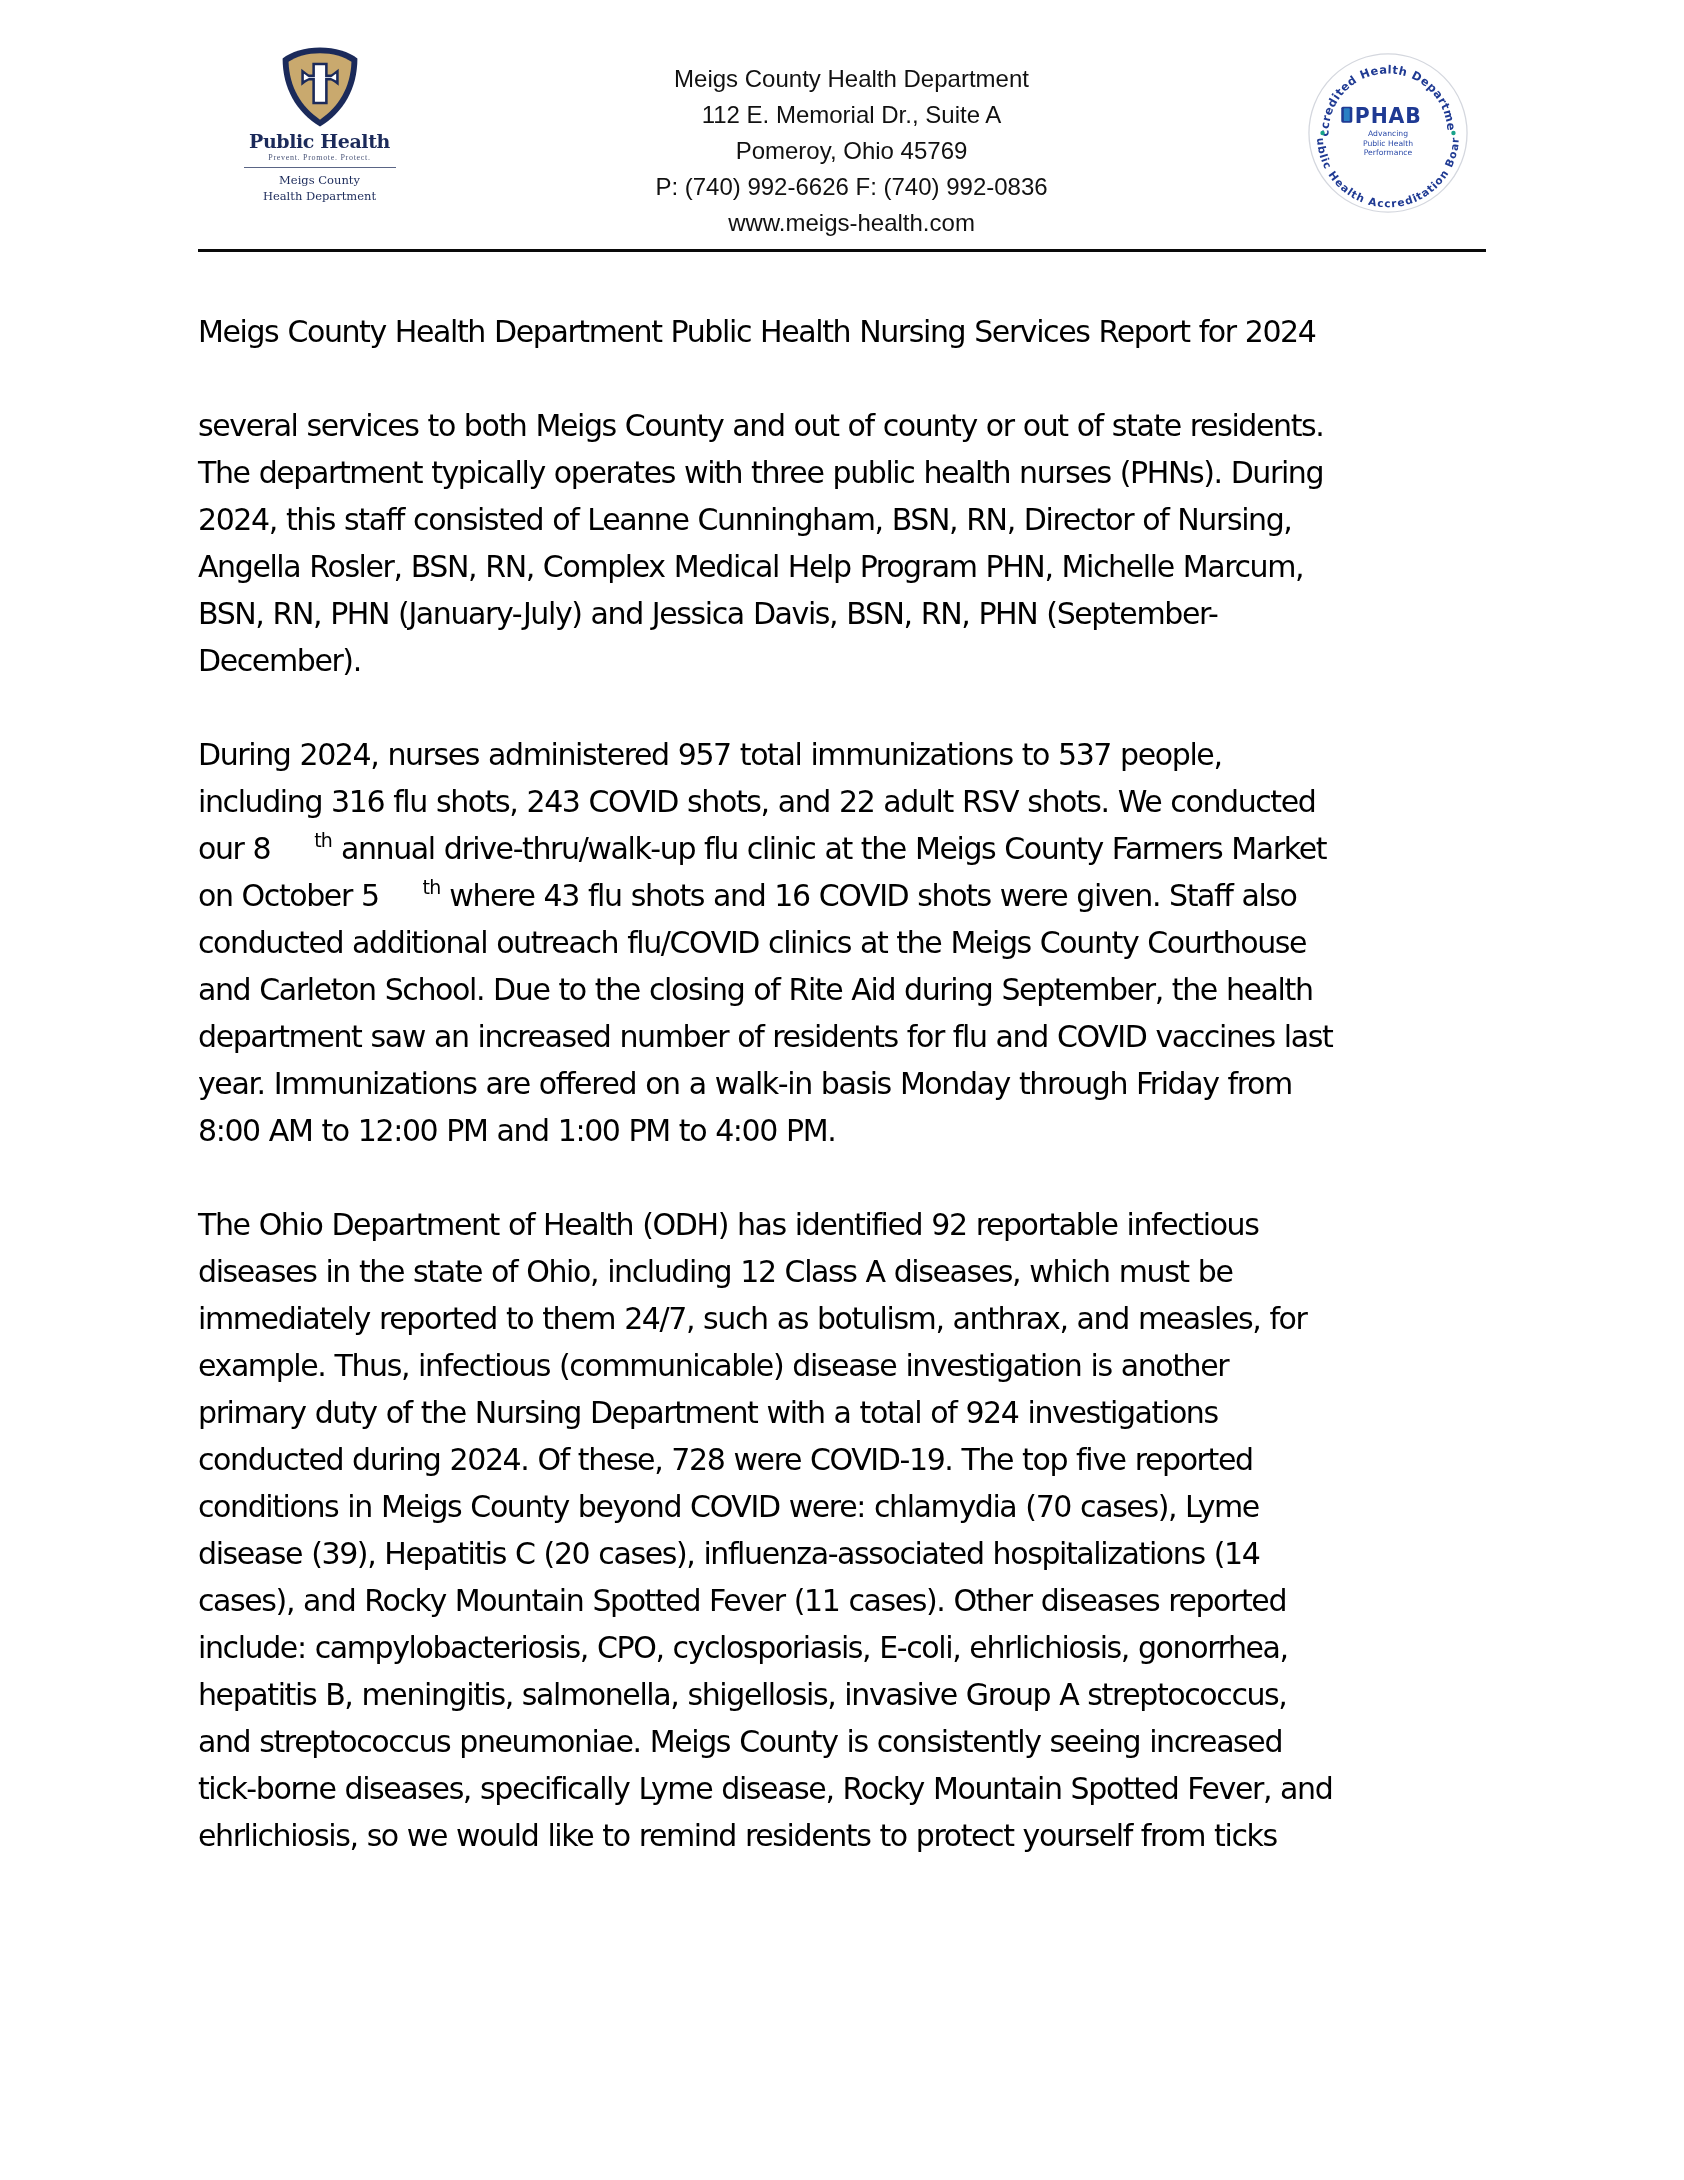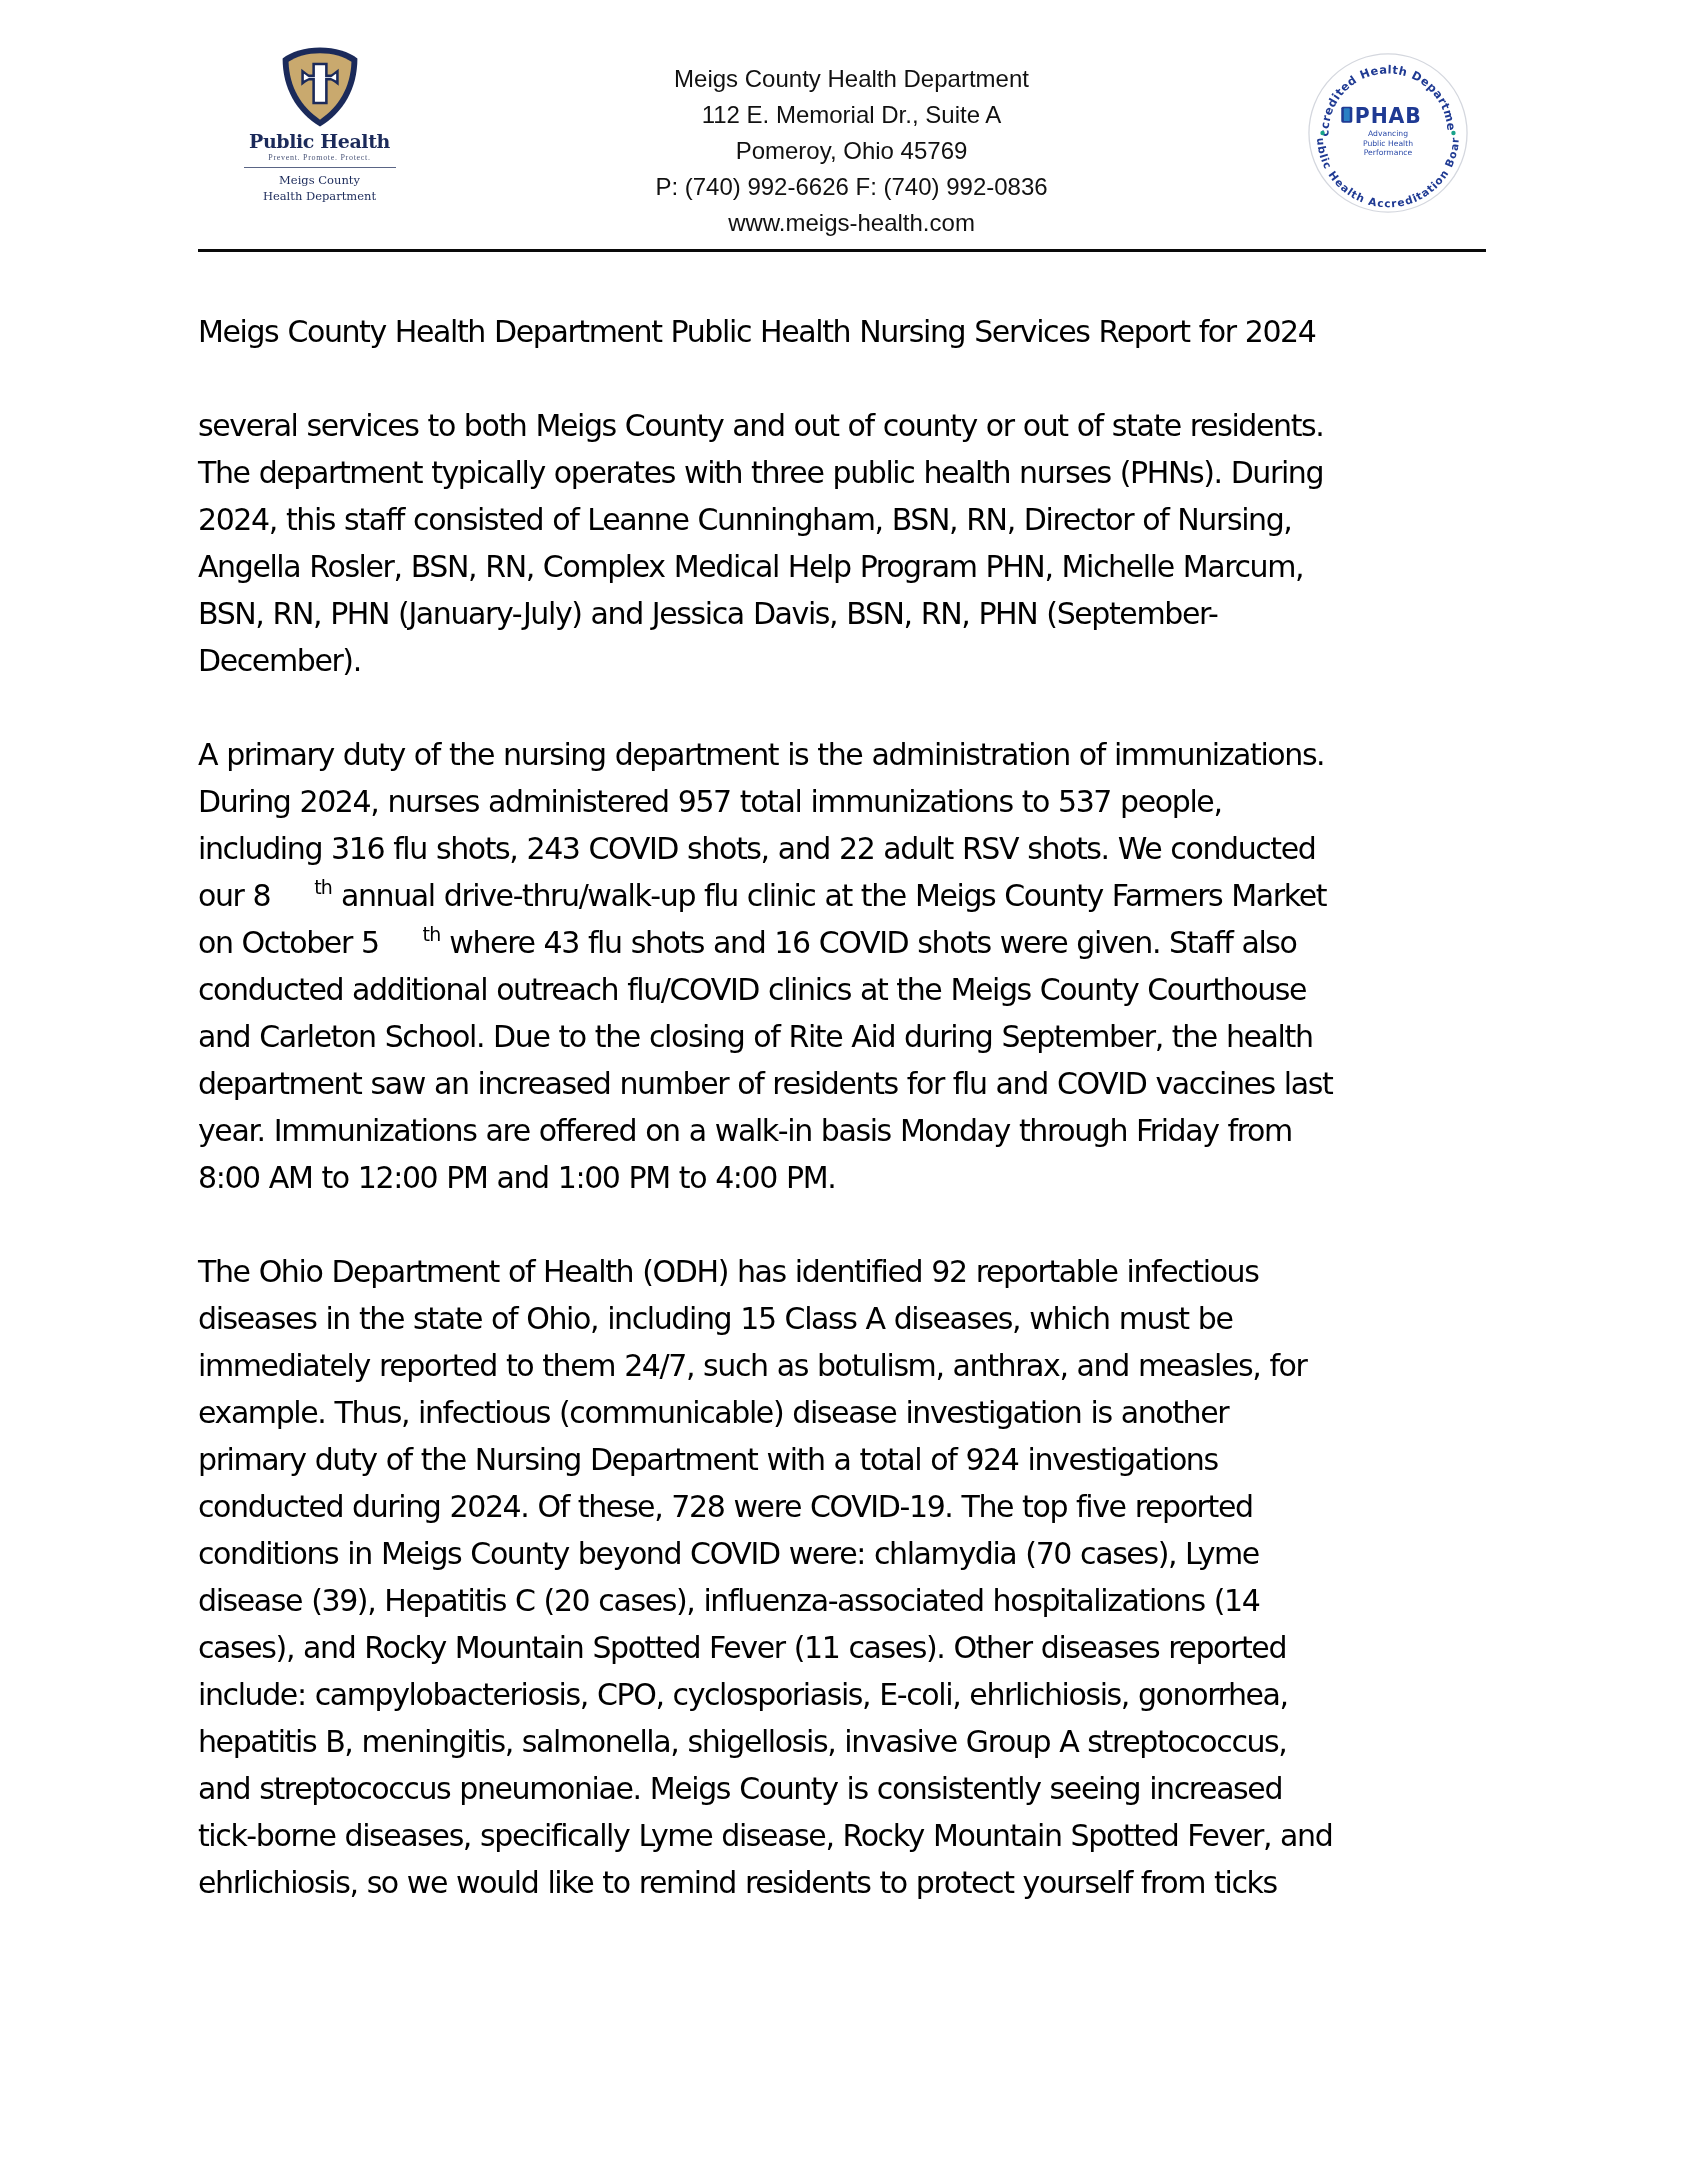--- a/index.html
+++ b/index.html
@@ -104,36 +104,35 @@
       <span class="line"><span>several services to both Meigs County and out of county or out of state residents.</span></span>
       <span class="line"><span>The department typically operates with three public health nurses (PHNs). During</span></span>
       <span class="line"><span>2024, this staff consisted of Leanne Cunningham, BSN, RN, Director of Nursing,</span></span>
       <span class="line"><span>Angella Rosler, BSN, RN, Complex Medical Help Program PHN, Michelle Marcum,</span></span>
       <span class="line"><span>BSN, RN, PHN (January-July) and Jessica Davis, BSN, RN, PHN (September-</span></span>
       <span class="line"><span>December).</span></span>
     </div>
   <div class="para-gap"></div>
 
   <div class="para">
-      <span class="line"><span>A primary duty of the nursing department is the administration of immunizations.</span></span>
       <span class="line"><span>During 2024, nurses administered 957 total immunizations to 537 people,</span></span>
       <span class="line"><span>including 316 flu shots, 243 COVID shots, and 22 adult RSV shots. We conducted</span></span>
       <span class="line"><span>our 8</span><sup>th</sup><span> annual drive-thru/walk-up flu clinic at the Meigs County Farmers Market</span></span>
       <span class="line"><span>on October 5</span><sup>th</sup><span> where 43 flu shots and 16 COVID shots were given. Staff also</span></span>
       <span class="line"><span>conducted additional outreach flu/COVID clinics at the Meigs County Courthouse</span></span>
       <span class="line"><span>and Carleton School. Due to the closing of Rite Aid during September, the health</span></span>
       <span class="line"><span>department saw an increased number of residents for flu and COVID vaccines last</span></span>
       <span class="line"><span>year. Immunizations are offered on a walk-in basis Monday through Friday from</span></span>
       <span class="line"><span>8:00 AM to 12:00 PM and 1:00 PM to 4:00 PM.</span></span>
     </div>
   <div class="para-gap"></div>
 
   <div class="para">
       <span class="line"><span>The Ohio Department of Health (ODH) has identified 92 reportable infectious</span></span>
-      <span class="line"><span>diseases in the state of Ohio, including 15 Class A diseases, which must be</span></span>
+      <span class="line"><span>diseases in the state of Ohio, including 12 Class A diseases, which must be</span></span>
       <span class="line"><span>immediately reported to them 24/7, such as botulism, anthrax, and measles, for</span></span>
       <span class="line"><span>example. Thus, infectious (communicable) disease investigation is another</span></span>
       <span class="line"><span>primary duty of the Nursing Department with a total of 924 investigations</span></span>
       <span class="line"><span>conducted during 2024. Of these, 728 were COVID-19. The top five reported</span></span>
       <span class="line"><span>conditions in Meigs County beyond COVID were: chlamydia (70 cases), Lyme</span></span>
       <span class="line"><span>disease (39), Hepatitis C (20 cases), influenza-associated hospitalizations (14</span></span>
       <span class="line"><span>cases), and Rocky Mountain Spotted Fever (11 cases). Other diseases reported</span></span>
       <span class="line"><span>include: campylobacteriosis, CPO, cyclosporiasis, E-coli, ehrlichiosis, gonorrhea,</span></span>
       <span class="line"><span>hepatitis B, meningitis, salmonella, shigellosis, invasive Group A streptococcus,</span></span>
       <span class="line"><span>and streptococcus pneumoniae. Meigs County is consistently seeing increased</span></span>

